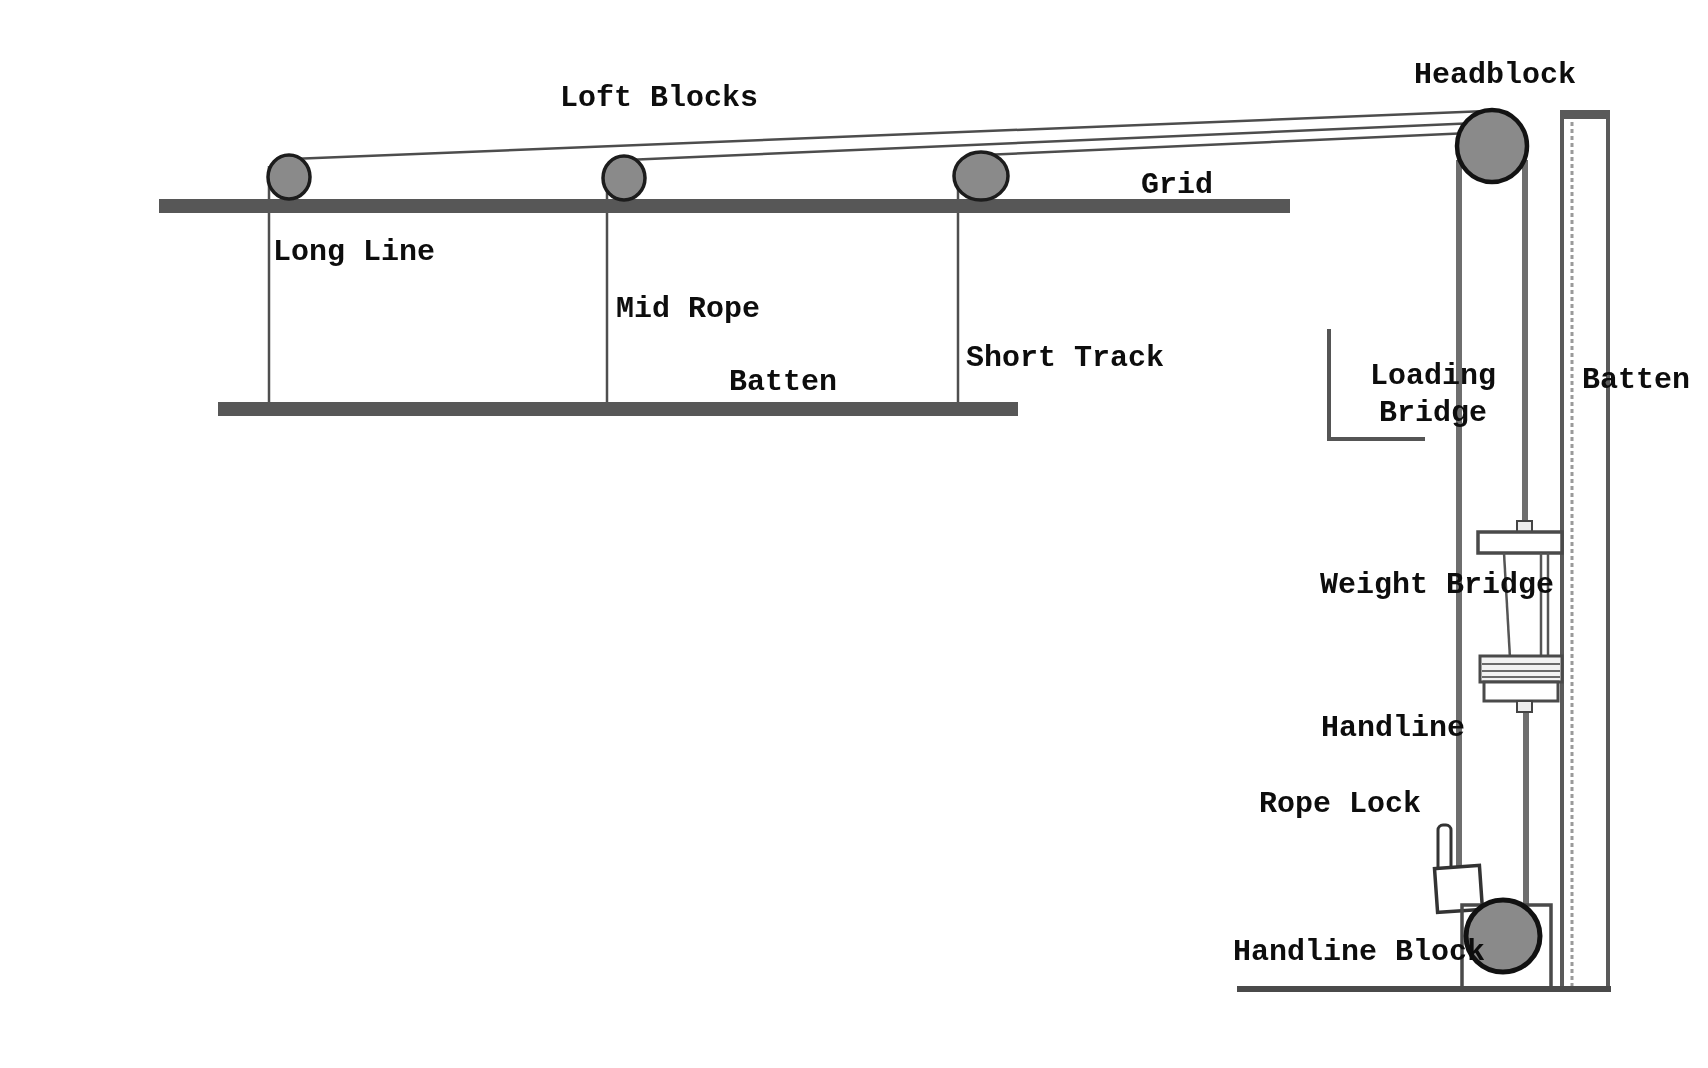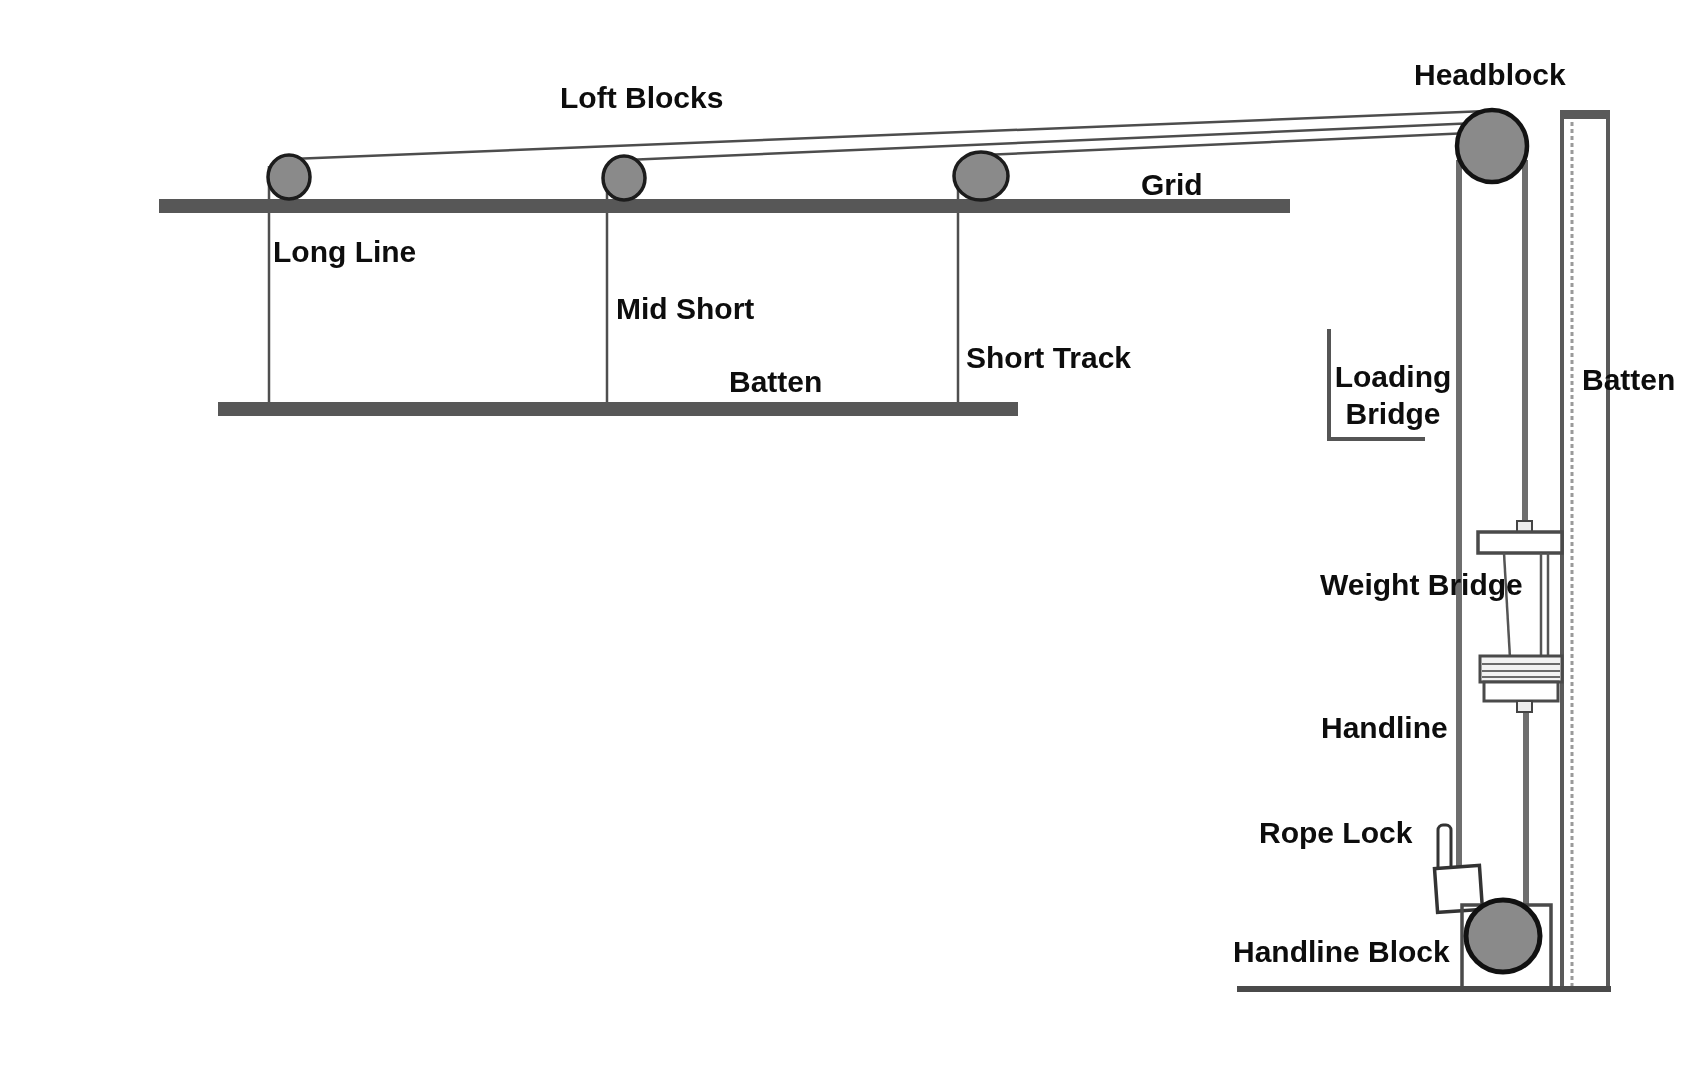--- a/index.html
+++ b/index.html
@@ -2,40 +2,41 @@
 <html><head>
 <meta charset="utf-8">
 <style>
   html, body { margin: 0; padding: 0; background: #ffffff; }
   .canvas {
     position: relative;
     width: 1708px;
     height: 1068px;
     background: #ffffff;
     overflow: hidden;
-    font-family: Liberation Sans, sans-serif;
+    font-family: Liberation Mono, monospace;
   }
   .linework {
     position: absolute;
     left: 0; top: 0;
     width: 1708px; height: 1068px;
   }
   .lbl {
     position: absolute;
     font-weight: 700;
     font-size: 30px;
     line-height: 30px;
     color: #0d0d0d;
     white-space: nowrap;
     z-index: 5;
   }
   .lbl.two-line {
     white-space: normal;
     text-align: center;
     line-height: 37px;
+    margin-left: 40px;
   }
 </style>
 </head>
 <body>
 
 <div class="canvas">
 
   <svg class="linework" viewBox="0 0 1708 1068" xmlns="http://www.w3.org/2000/svg">
 
     <g stroke="#4d4d4d" stroke-width="2.5" fill="none">
@@ -98,31 +99,31 @@
   </svg>
 
   <div class="lbl" style="left:560px; top:83px;">Loft Blocks</div>
 
   <div class="lbl" style="left:1414px; top:60px;">Headblock</div>
 
   <div class="lbl" style="left:1141px; top:170px;text-align:center;">Grid</div>
 
   <div class="lbl" style="left:273px; top:237px;text-align:right;">Long Line</div>
 
-  <div class="lbl" style="left:616px; top:294px;">Mid Short</div>
+  <div class="lbl" style="left:616px; top:294px;">Mid Rope</div>
 
   <div class="lbl" style="left:966px; top:343px;">Short Track</div>
 
   <div class="lbl" style="left:729px; top:367px;">Batten</div>
 
   <div class="lbl two-line" style="left:1329px; top:358px; width:128px;">Loading Bridge</div>
 
   <div class="lbl" style="left:1582px; top:365px;">Batten</div>
 
   <div class="lbl" style="left:1320px; top:570px;">Weight Bridge</div>
 
   <div class="lbl" style="left:1321px; top:713px;">Handline</div>
 
-  <div class="lbl" style="left:1259px; top:818px;">Rope Lock</div>
+  <div class="lbl" style="left:1259px; top:789px;">Rope Lock</div>
 
   <div class="lbl" style="left:1233px; top:937px;">Handline Block</div>
 
 </div>
 
 </body></html>

